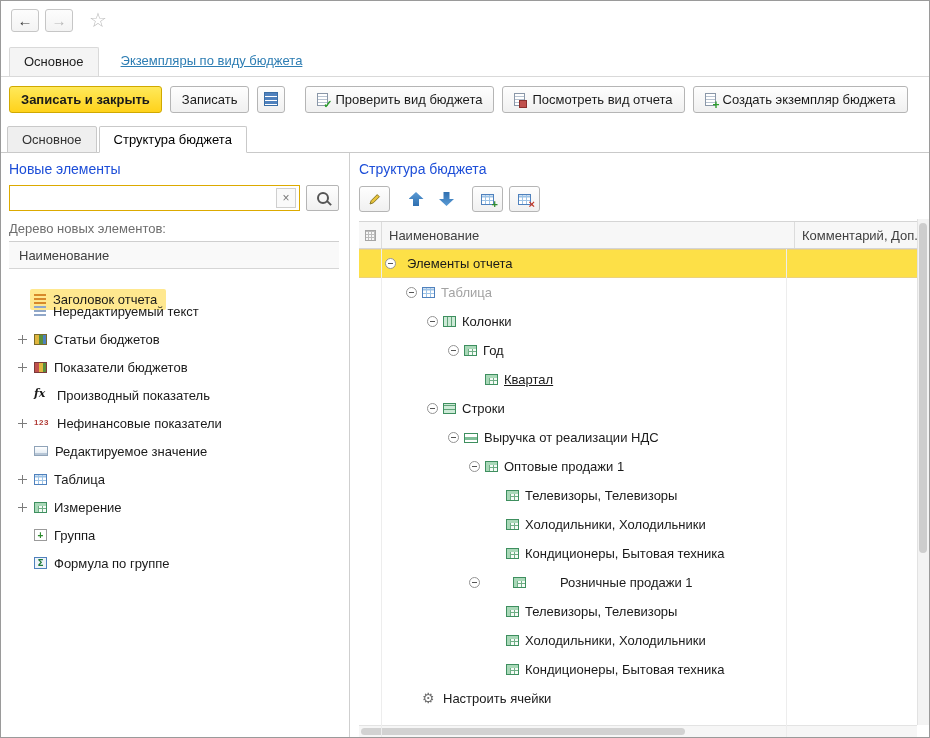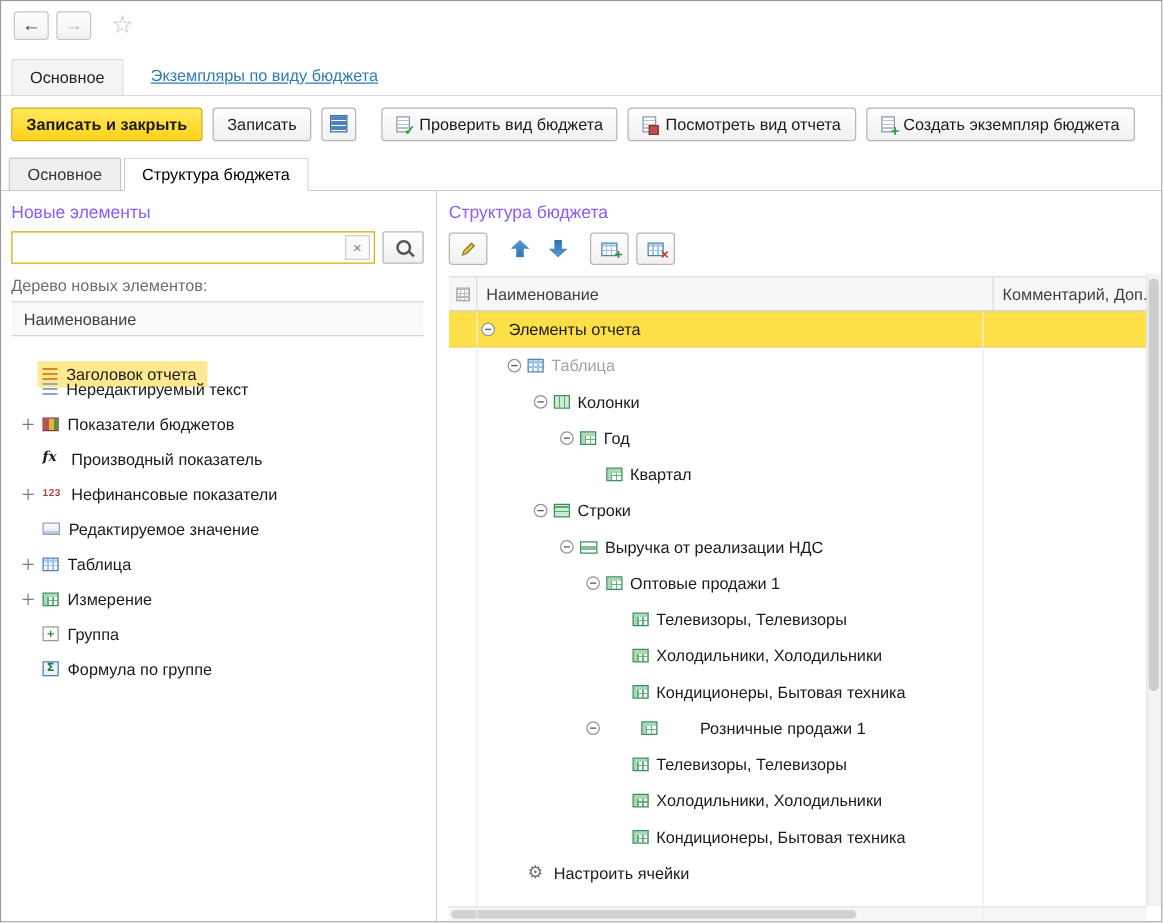--- a/index.html
+++ b/index.html
@@ -33,21 +33,21 @@
   .doc.add::after{content:"+";position:absolute;right:-5px;bottom:-7px;color:#2e9e2e;font-weight:bold;font-size:12px;}
   
   .tabrow{height:31px;flex:none;background:#fff;border-bottom:1px solid #c9c9c9;display:flex;align-items:flex-end;padding-left:6px;gap:2px;}
   .tab{height:27px;box-sizing:border-box;padding:5px 14px 0;border:1px solid #c9c9c9;margin-bottom:-1px;background:#efefef;border-radius:2px 2px 0 0;color:#333;}
   .tab.active{background:#fff;border-bottom-color:#fff;color:#000;}
   
   .content{flex:1;display:flex;min-height:0;background:#fff;}
   .left-panel{width:346px;flex:none;box-sizing:border-box;padding:8px 8px 0;display:flex;flex-direction:column;min-height:0;}
   .splitter{width:6px;flex:none;background:linear-gradient(90deg,transparent 0 2px,#cfcfcf 2px 3px,transparent 3px);}
   .right-panel{flex:1;min-width:0;box-sizing:border-box;padding:8px 0 0 6px;display:flex;flex-direction:column;position:relative;min-height:0;}
-  .panel-title{color:#8b5cf6;font-size:14px;font-weight:400;margin:0 0 8px;}
+  .panel-title{color:#1d4ed8;font-size:14px;font-weight:400;margin:0 0 8px;}
   
   .search-row{display:flex;gap:6px;margin-bottom:10px;flex:none;}
   .search-box{flex:1;height:26px;box-sizing:border-box;border:1px solid #dcaa00;background:#fff;display:flex;align-items:center;padding:0 3px 0 6px;gap:4px;}
   .search-box input{border:none;outline:none;flex:1;min-width:0;font:inherit;background:transparent;}
   .clear-btn{width:18px;height:18px;flex:none;border:1px solid #cfcfcf;background:#fafafa;display:flex;align-items:center;justify-content:center;color:#777;font-size:12px;line-height:1;}
   .search-btn{width:33px;height:26px;flex:none;box-sizing:border-box;border:1px solid #b5b5b5;border-radius:2px;background:linear-gradient(#fefefe,#f0f0f0);display:flex;align-items:center;justify-content:center;}
   .mag{width:8px;height:8px;border:2px solid #555;border-radius:50%;position:relative;}
   .mag::after{content:"";position:absolute;width:6px;height:2px;background:#555;transform:rotate(45deg);right:-5px;bottom:-2px;}
   .tree-caption{color:#6e6e6e;margin:0 0 5px;flex:none;}
   
@@ -175,20 +175,29 @@
               <span class="cellwrap">
                 <span class="ic ic-report-header"></span>
                 <span class="llbl">Заголовок отчета</span>
               </span>
             </div>
             <div class="lrow">
               <span class="lexp"></span>
               <span class="cellwrap">
                 <span class="ic ic-static-text"></span>
                 <span class="llbl">Нередактируемый текст</span>
+              </span>
+            </div>
+            <div class="lrow">
+              <span class="lexp">
+                <span class="plus"></span>
+              </span>
+              <span class="cellwrap">
+                <span class="ic ic-budget-articles"></span>
+                <span class="llbl">Статьи бюджетов</span>
               </span>
             </div>
             <div class="lrow">
               <span class="lexp">
                 <span class="plus"></span>
               </span>
               <span class="cellwrap">
                 <span class="ic ic-budget-indicators"></span>
                 <span class="llbl">Показатели бюджетов</span>
               </span>
@@ -306,21 +315,21 @@
               <span class="ic ic-columns"></span>
               <span class="rlbl">Колонки</span>
             </div>
             <div class="rrow" style="padding-left: 89px;">
               <span class="rexp">
                 <span class="expm"></span>
               </span>
               <span class="ic ic-dimension"></span>
               <span class="rlbl">Год</span>
             </div>
-            <div class="rrow" style="padding-left: 110px;">
+            <div class="rrow" style="padding-left: 110px; text-decoration: underline;">
               <span class="rexp"></span>
               <span class="ic ic-dimension"></span>
               <span class="rlbl">Квартал</span>
             </div>
             <div class="rrow" style="padding-left: 68px;">
               <span class="rexp">
                 <span class="expm"></span>
               </span>
               <span class="ic ic-rows"></span>
               <span class="rlbl">Строки</span>

